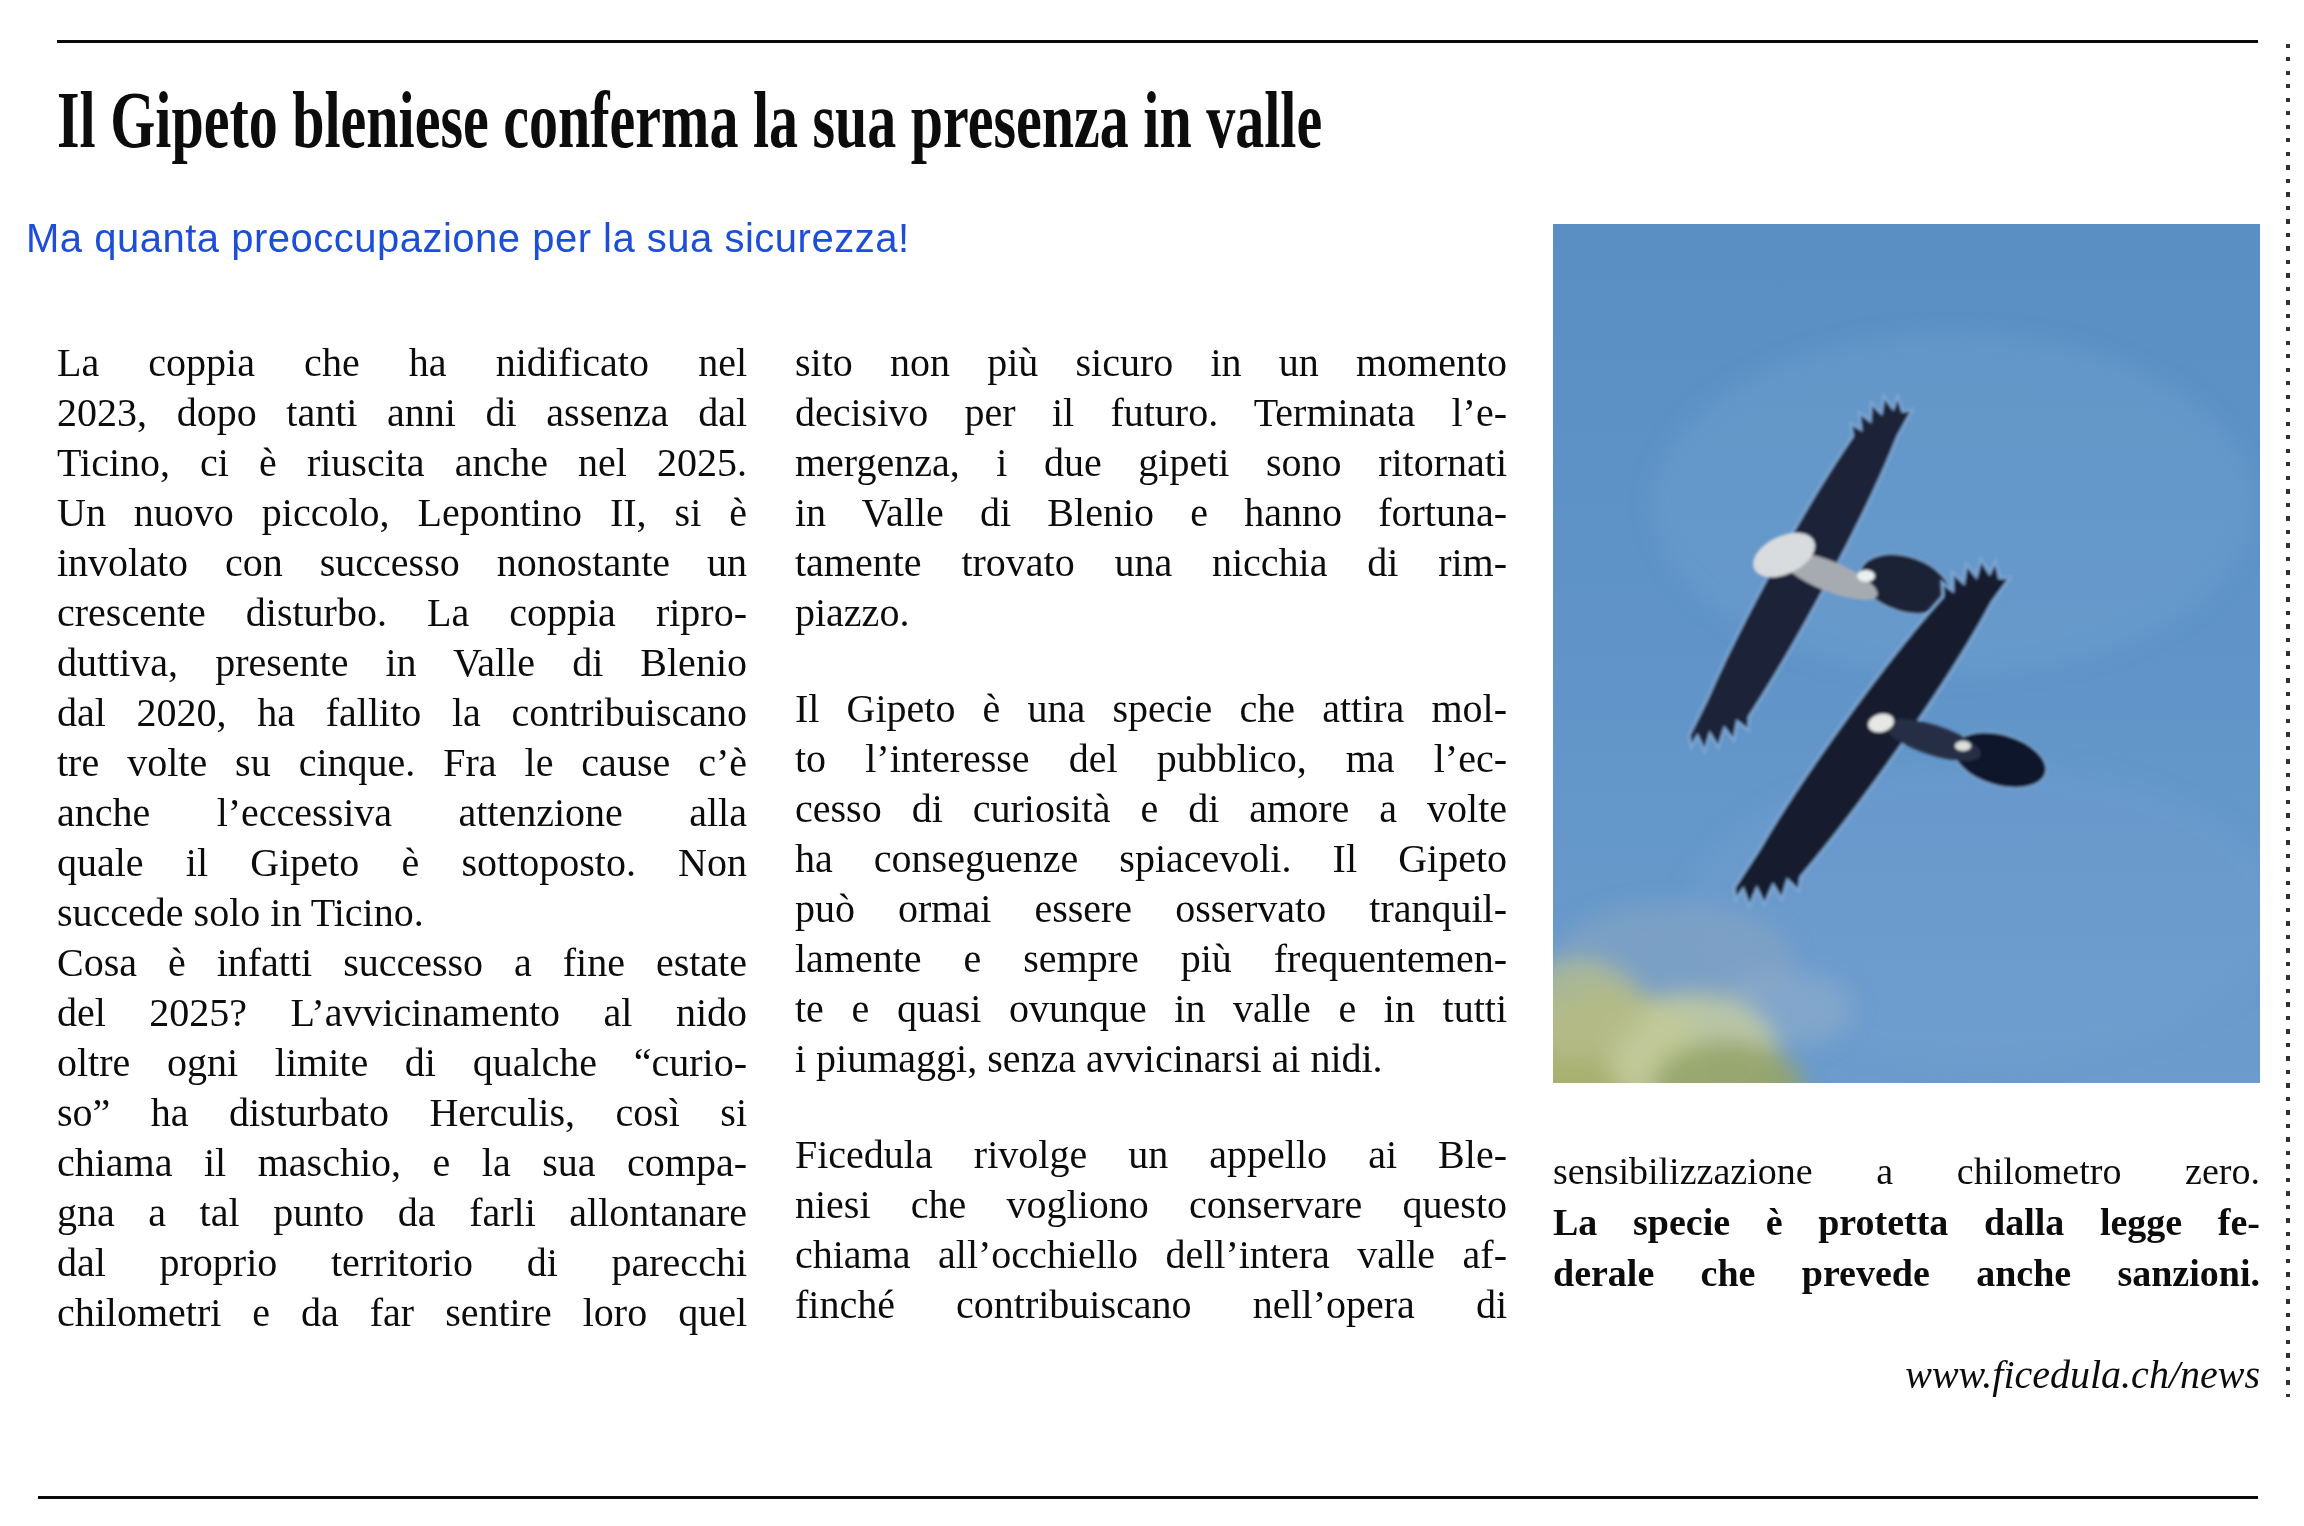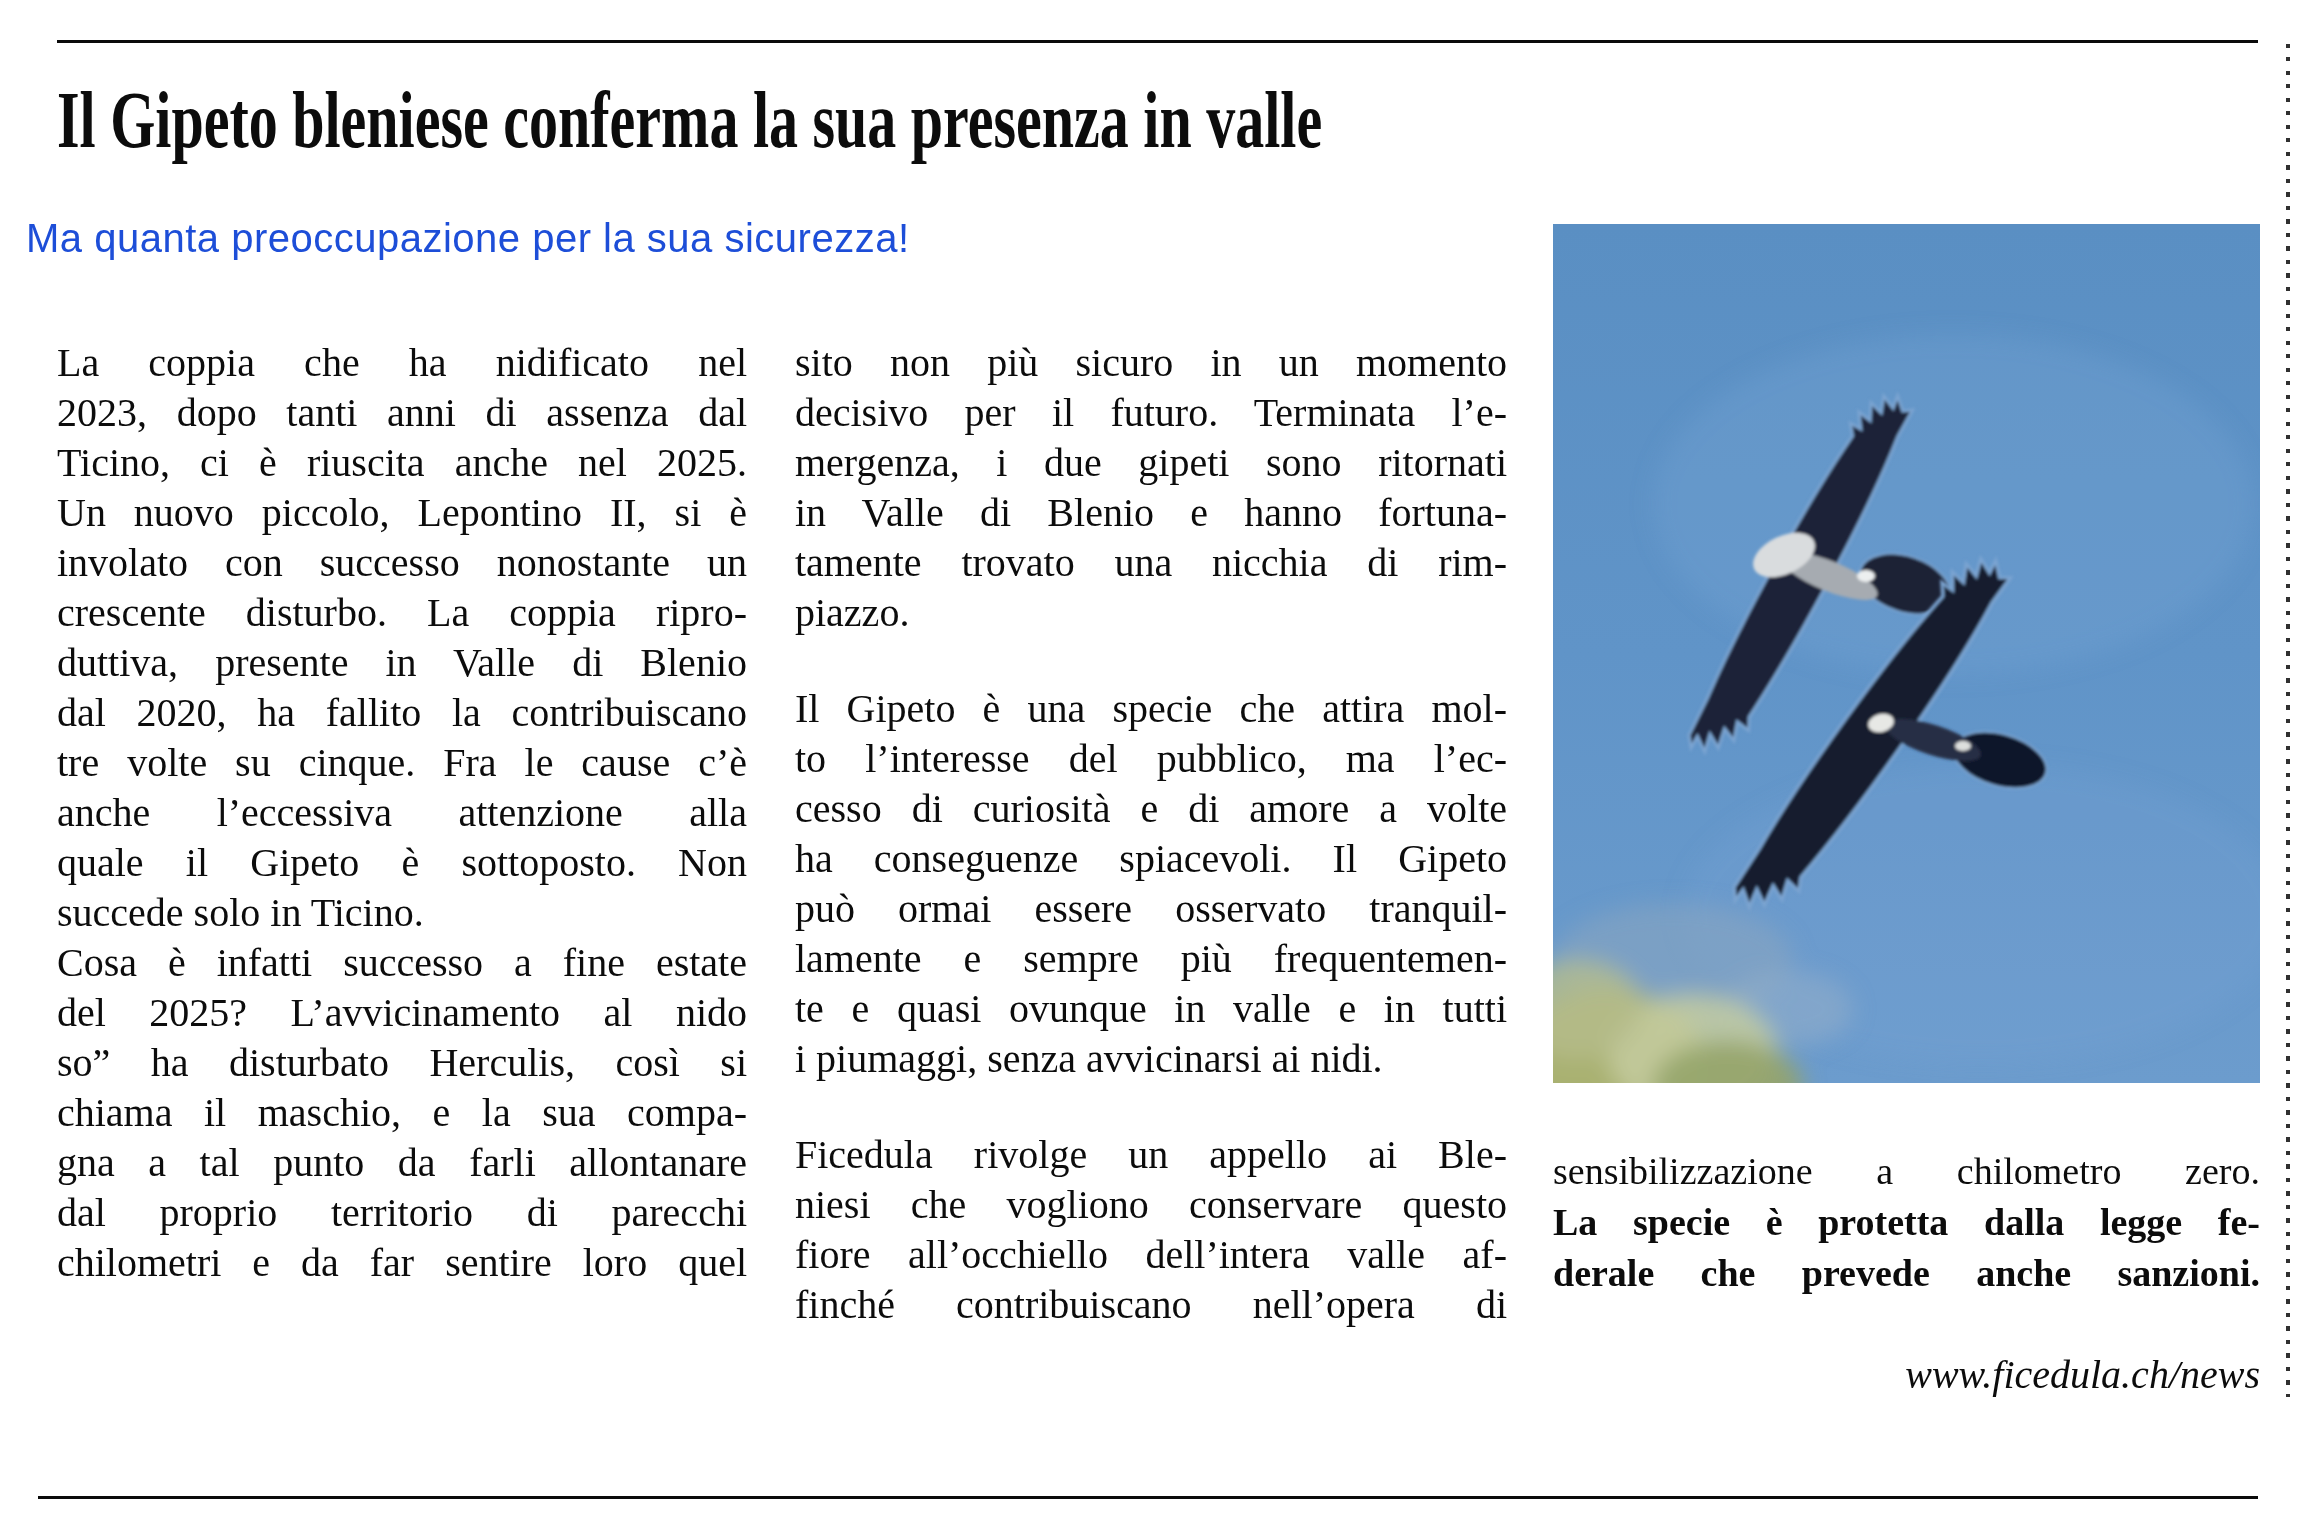--- a/index.html
+++ b/index.html
@@ -68,20 +68,21 @@
         <div class="line j">duttiva, presente in Valle di Blenio</div>
         <div class="line j">dal 2020, ha fallito la contribuiscano</div>
         <div class="line j">tre volte su cinque. Fra le cause c’è</div>
         <div class="line j">anche l’eccessiva attenzione alla</div>
         <div class="line j">quale il Gipeto è sottoposto. Non</div>
         <div class="line">succede solo in Ticino.</div>
       </div>
       <div class="para">
         <div class="line j">Cosa è infatti successo a fine estate</div>
         <div class="line j">del 2025? L’avvicinamento al nido</div>
+        <div class="line j">oltre ogni limite di qualche “curio-</div>
         <div class="line j">so” ha disturbato Herculis, così si</div>
         <div class="line j">chiama il maschio, e la sua compa-</div>
         <div class="line j">gna a tal punto da farli allontanare</div>
         <div class="line j">dal proprio territorio di parecchi</div>
         <div class="line j">chilometri e da far sentire loro quel</div>
       </div>
     </div>
   <div id="col-2" class="col">
       <div class="para">
         <div class="line j">sito non più sicuro in un momento</div>
@@ -97,21 +98,21 @@
         <div class="line j">cesso di curiosità e di amore a volte</div>
         <div class="line j">ha conseguenze spiacevoli. Il Gipeto</div>
         <div class="line j">può ormai essere osservato tranquil-</div>
         <div class="line j">lamente e sempre più frequentemen-</div>
         <div class="line j">te e quasi ovunque in valle e in tutti</div>
         <div class="line">i piumaggi, senza avvicinarsi ai nidi.</div>
       </div>
       <div class="para gap">
         <div class="line j">Ficedula rivolge un appello ai Ble-</div>
         <div class="line j">niesi che vogliono conservare questo</div>
-        <div class="line j">fiore all’occhiello dell’intera valle af-</div>
+        <div class="line j">chiama all’occhiello dell’intera valle af-</div>
         <div class="line j">finché contribuiscano nell’opera di</div>
       </div>
     </div>
 
   <figure id="photo">
     <svg viewBox="0 0 707 859" width="707" height="859" xmlns="http://www.w3.org/2000/svg">
       <defs>
         <linearGradient id="sky" x1="0" y1="0" x2="0" y2="1">
           <stop offset="0" stop-color="#5a8fc3"></stop>
           <stop offset="0.5" stop-color="#6094c8"></stop>

